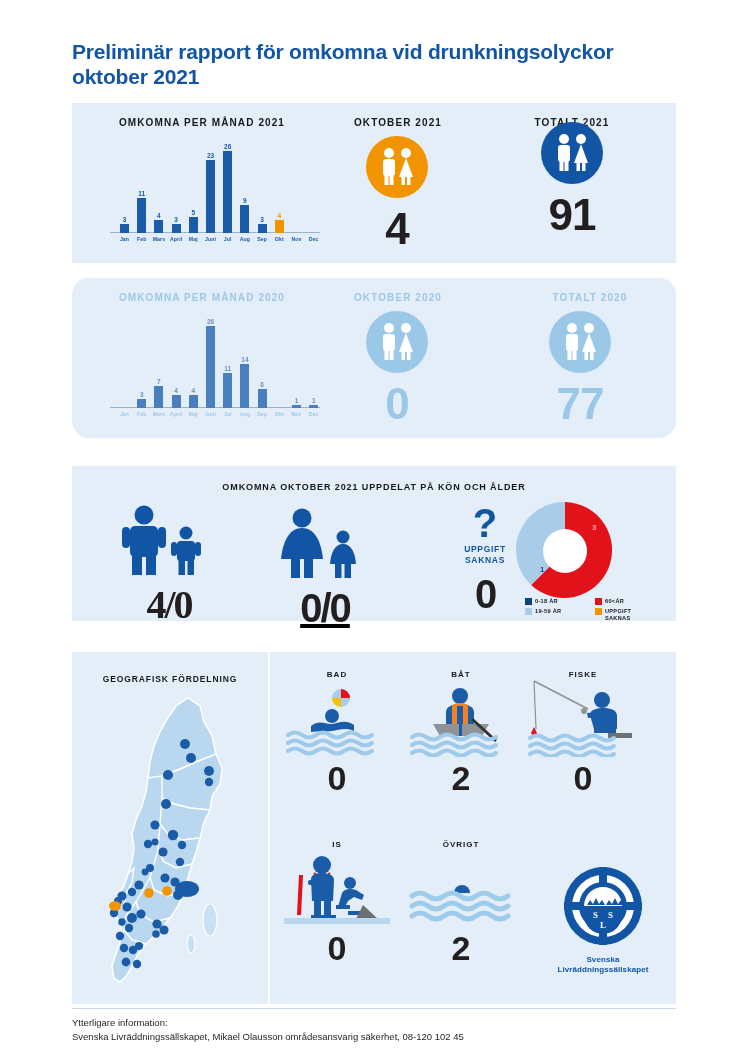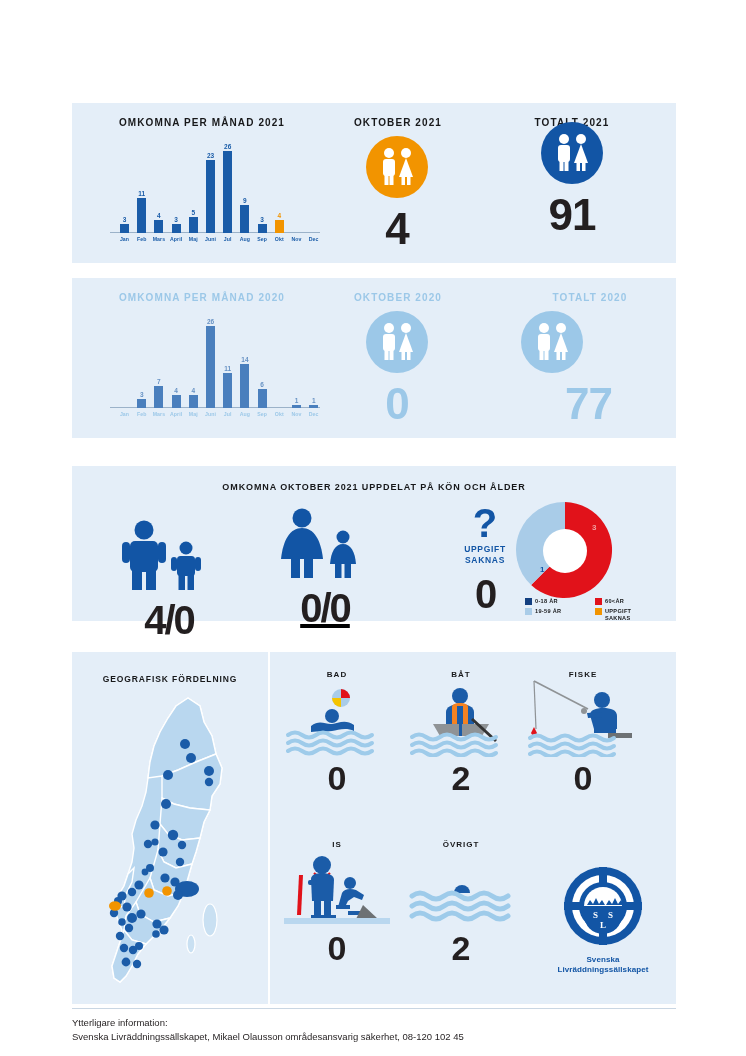--- a/index.html
+++ b/index.html
@@ -15,21 +15,21 @@
   .title{
     position:absolute;left:72px;top:40px;width:600px;
     color:#1255a5;font-size:21px;font-weight:bold;line-height:1.18;
     letter-spacing:-0.2px;
   }
   .title .l2{display:block;}
 
   
   .panel{position:absolute;background:#e4eef8;}
   #panel-2021{left:72px;top:103px;width:604px;height:160px;}
-  #panel-2020{left:72px;top:278px;width:604px;height:160px;}
+  #panel-2020{left:72px;top:278px;width:604px;height:160px;border-radius:17px;}
   #panel-age{left:72px;top:466px;width:604px;height:155px;}
   #panel-bottom{left:72px;top:652px;width:604px;height:352px;}
   .divider-v{position:absolute;left:196px;top:0;width:2px;height:352px;background:#ffffff;}
 
   .panel-head{
     position:absolute;text-align:center;font-size:10px;font-weight:bold;
     letter-spacing:1.1px;color:#17181a;text-transform:uppercase;
   }
   .panel-head.dim{color:#9cc8e8;}
 
@@ -117,20 +117,24 @@
     font-size:9.5px;color:#231f20;line-height:1.45;
   }
   .footer .r2{display:block;}
   .footer-rule{position:absolute;left:72px;top:1008px;width:604px;height:1px;background:#c9d6e3;}
 </style>
 </head>
 <body>
 
 <div class="page">
 
+  <div class="title">
+    <span>Preliminär rapport för omkomna vid drunkningsolyckor</span>
+    <span class="l2">oktober 2021</span>
+  </div>
 
   <div class="panel" id="panel-2021">
     <div class="panel-head" style="left:20px;top:14px;width:220px;">OMKOMNA PER MÅNAD 2021</div>
     <div class="panel-head" style="left:256px;top:14px;width:140px;">OKTOBER 2021</div>
     <div class="panel-head" style="left:430px;top:14px;width:140px;">TOTALT 2021</div>
 
     <div class="chart" id="chart2021" style="left:38px;top:30px;width:210px;height:120px;">
       <div class="axis"></div>
     <div class="bar-slot" style="left: 6px;">
           <div class="bar" style="height: 9.46154px;">
@@ -317,41 +321,41 @@
           <rect x="23.5" y="38" width="4" height="11" fill="#fff"></rect>
           <circle cx="40" cy="17" r="5" fill="#fff"></circle>
           <path d="M40 22 L47 41 L33 41 Z" fill="#fff"></path>
           <rect x="35.5" y="40" width="3.5" height="9" fill="#fff"></rect>
           <rect x="41" y="40" width="3.5" height="9" fill="#fff"></rect>
         </svg>
       </div>
       <div class="stat-num pale">0</div>
     </div>
 
-    <div class="stat" style="left:420px;top:33px;width:120px;text-align:right;">
+    <div class="stat" style="left:448px;top:33px;width:120px;">
       <div class="stat-circle pale">
         <svg class="ppl" viewBox="0 0 62 62">
           <circle cx="23" cy="17" r="5" fill="#fff"></circle>
           <rect x="17" y="23" width="12" height="17" rx="3" fill="#fff"></rect>
           <rect x="18.5" y="38" width="4" height="11" fill="#fff"></rect>
           <rect x="23.5" y="38" width="4" height="11" fill="#fff"></rect>
           <circle cx="40" cy="17" r="5" fill="#fff"></circle>
           <path d="M40 22 L47 41 L33 41 Z" fill="#fff"></path>
           <rect x="35.5" y="40" width="3.5" height="9" fill="#fff"></rect>
           <rect x="41" y="40" width="3.5" height="9" fill="#fff"></rect>
         </svg>
       </div>
       <div class="stat-num pale">77</div>
     </div>
   </div>
 
   <div class="panel" id="panel-age">
     <div class="age-title">OMKOMNA OKTOBER 2021 UPPDELAT PÅ KÖN OCH ÅLDER</div>
 
-    <div class="age-col" style="left:22px;top:52px;width:150px;">
+    <div class="age-col" style="left:22px;top:37px;width:150px;font-family:Liberation Serif, serif;">
       <svg width="110" height="72" viewBox="0 0 110 72">
         <circle cx="30" cy="12" r="9.5" fill="#1255a5"></circle>
         <rect x="16" y="23" width="28" height="31" rx="5" fill="#1255a5"></rect>
         <rect x="8" y="24" width="8" height="21" rx="4" fill="#1255a5"></rect>
         <rect x="44" y="24" width="8" height="21" rx="4" fill="#1255a5"></rect>
         <rect x="18" y="51" width="10" height="21" fill="#1255a5"></rect>
         <rect x="32" y="51" width="10" height="21" fill="#1255a5"></rect>
         <circle cx="72" cy="30" r="6.5" fill="#1255a5"></circle>
         <rect x="63" y="38" width="18" height="20" rx="3.5" fill="#1255a5"></rect>
         <rect x="57" y="39" width="6" height="14" rx="3" fill="#1255a5"></rect>

